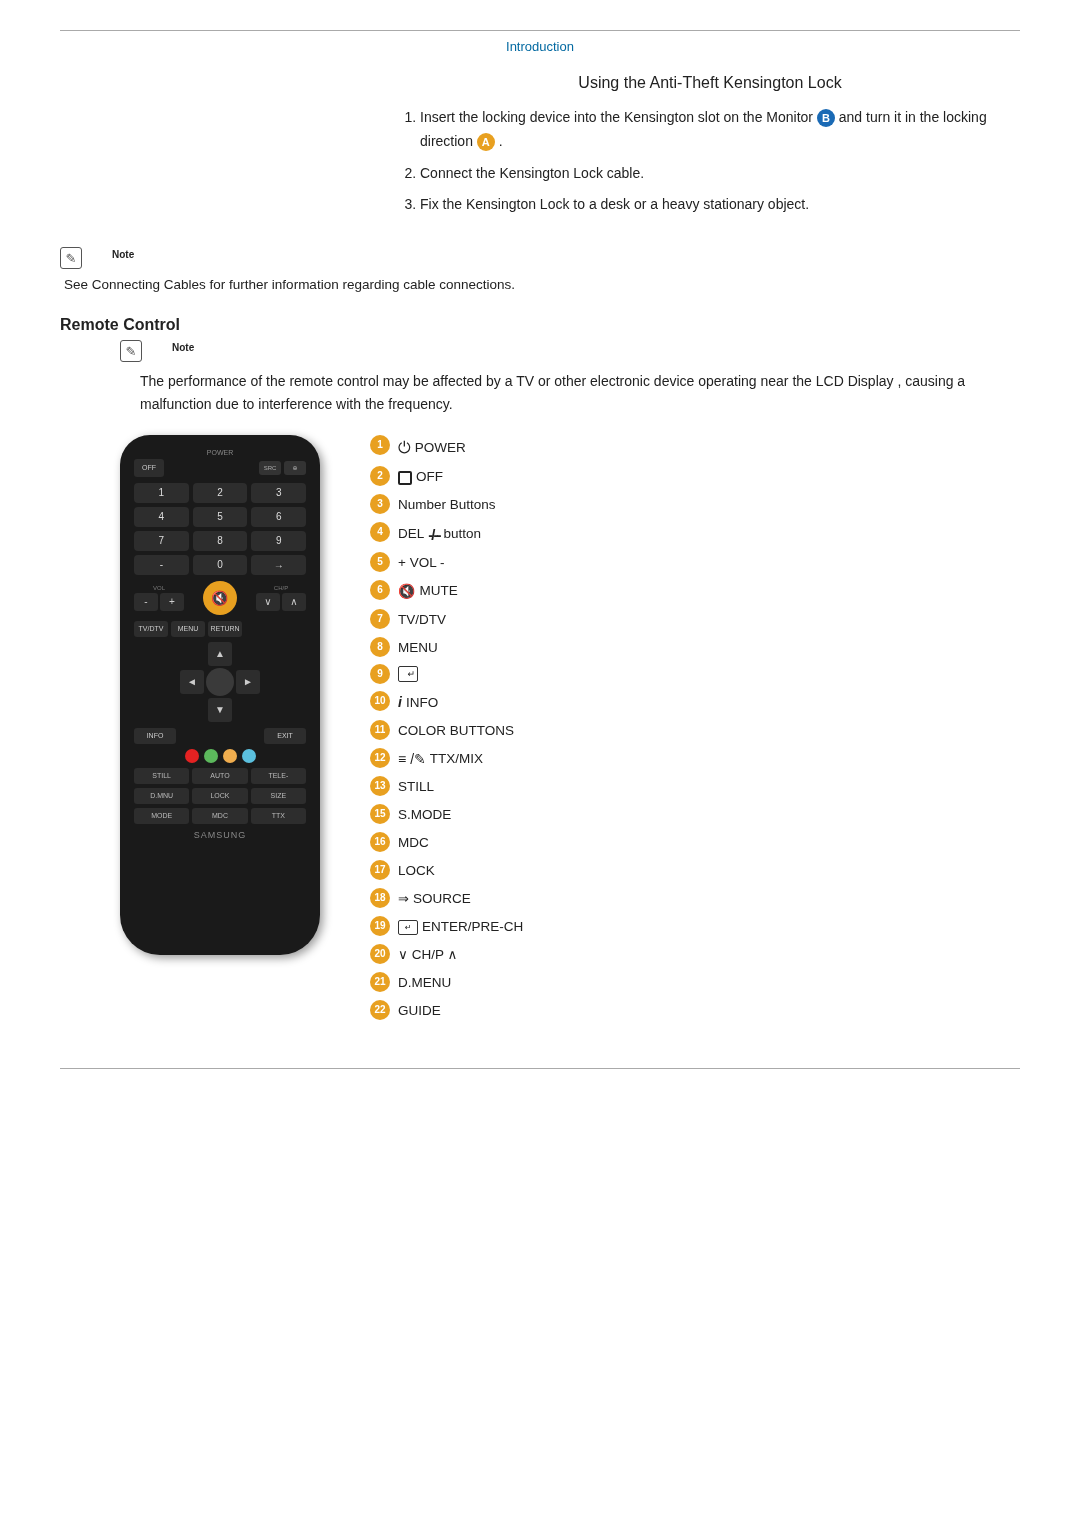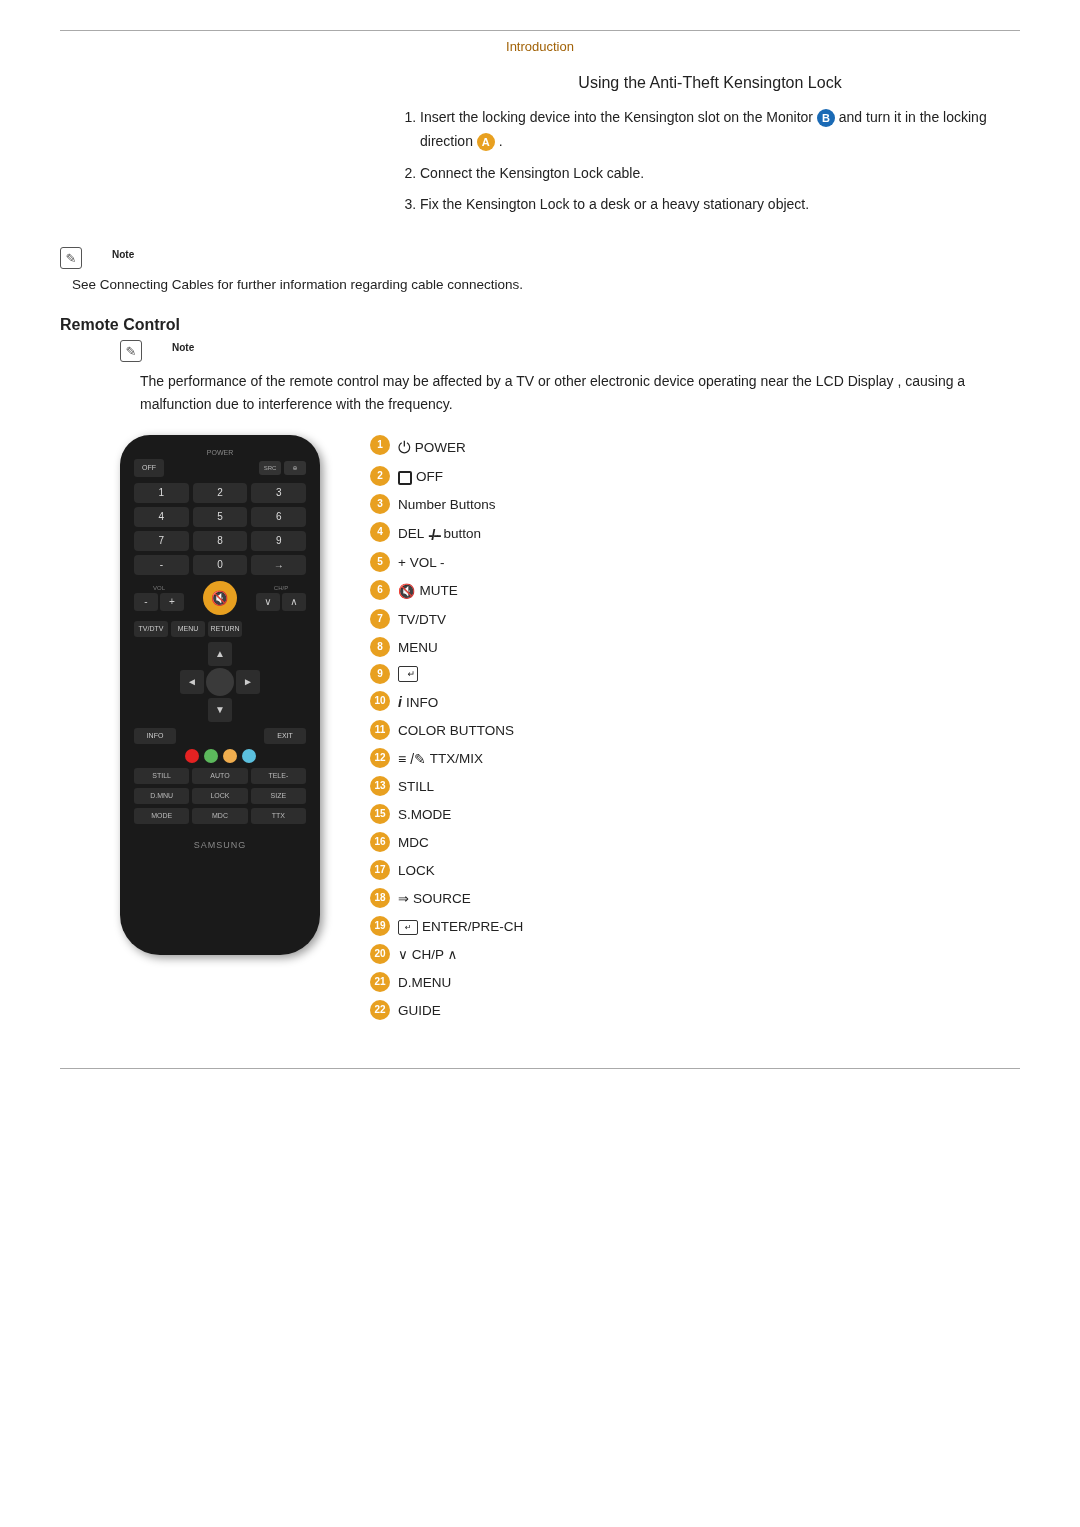--- a/index.html
+++ b/index.html
@@ -14,21 +14,21 @@
     .page {
       padding: 30px 60px 40px 60px;
     }
     .top-rule {
       border-top: 1px solid #aaa;
       margin-bottom: 8px;
     }
     .intro-label {
       text-align: center;
       font-size: 13px;
-      color: #a16207;
+      color: #0369a1;
       margin-bottom: 20px;
     }
 
     
     .anti-theft-section {
       margin-left: 340px;
       margin-bottom: 30px;
     }
     .anti-theft-section h2 {
       font-size: 16px;
@@ -80,21 +80,21 @@
     }
     .note-label {
       font-size: 10px;
       font-weight: bold;
       padding-top: 2px;
       padding-left: 24px;
     }
     .note-text {
       font-size: 13.5px;
       margin-bottom: 24px;
-      margin-left: 12px;
+      margin-left: 4px;
     }
 
     
     .remote-control-section h2 {
       font-size: 16px;
       font-weight: bold;
       margin-bottom: 6px;
     }
     .rc-note-block {
       display: flex;
@@ -172,21 +172,21 @@
       border-radius: 3px;
       height: 16px;
       display: flex; align-items: center; justify-content: center;
       font-size: 7px; color: #bbb;
     }
     .samsung-label {
       text-align: center;
       color: #888;
       font-size: 9px;
       letter-spacing: 1px;
-      margin-top: 16px;
+      margin-top: 6px;
     }
 
     
     .legend {
       flex: 1;
     }
     .legend-item {
       display: flex;
       align-items: flex-start;
       gap: 8px;

